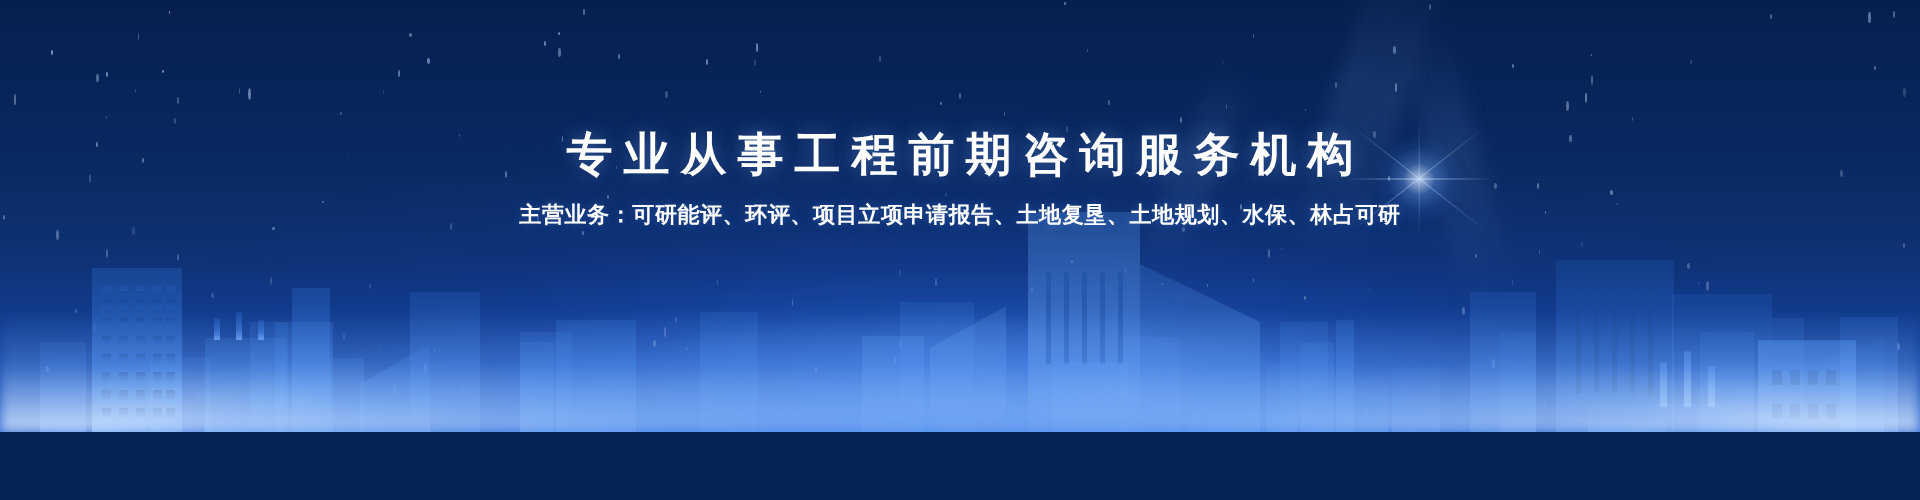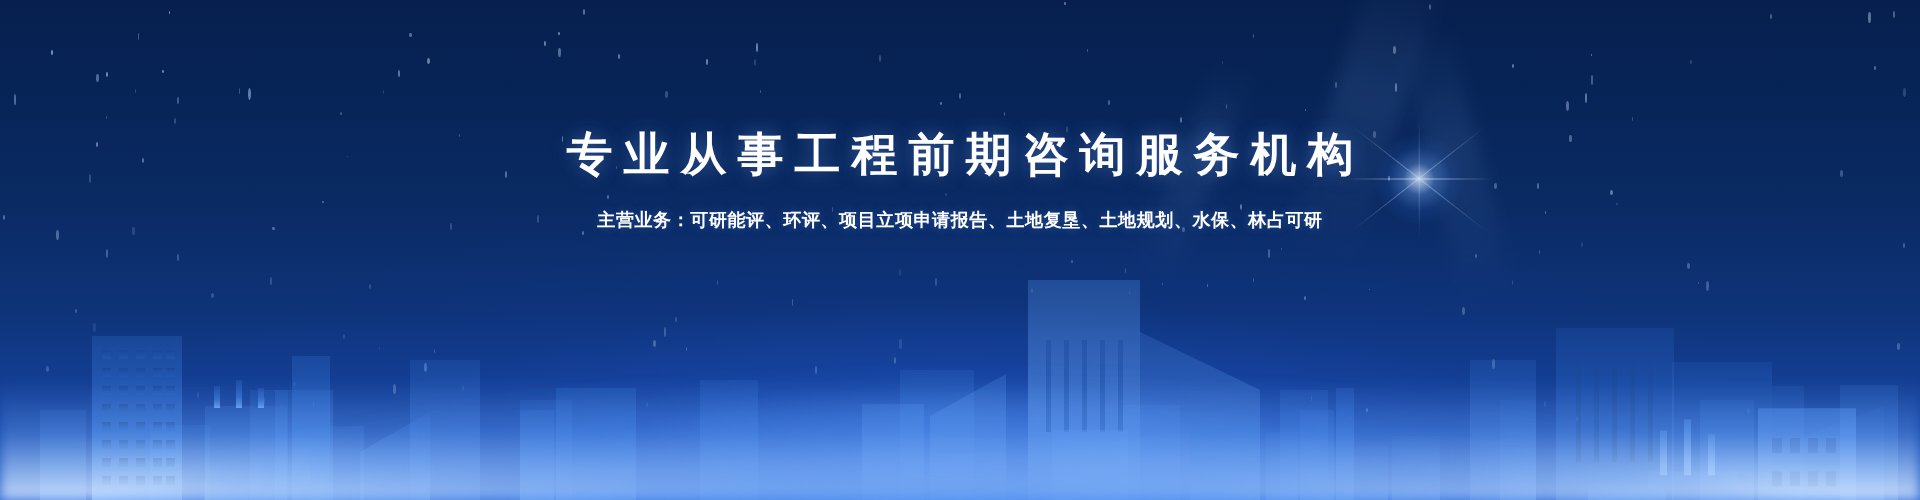--- a/index.html
+++ b/index.html
@@ -5,21 +5,21 @@
   * { margin:0; padding:0; box-sizing:border-box; }
   html, body {
     width:1920px; height:500px;
     overflow:hidden;
     background:#072457;
     font-family:"Liberation Sans","DejaVu Sans",sans-serif;
   }
 
   #banner {
     position:relative;
-    width:1920px; height:500px;
+    width:1920px; height:432px;
     overflow:hidden;
     background:
       radial-gradient(ellipse 1200px 420px at 50% 112%, rgba(150,200,255,0.95) 0%, rgba(90,150,245,0.55) 22%, rgba(40,95,210,0.22) 42%, rgba(10,45,130,0.0) 62%),
       radial-gradient(ellipse 1500px 700px at 50% 135%, rgba(60,130,240,0.55) 0%, rgba(20,60,160,0.18) 45%, rgba(7,36,87,0) 70%),
       linear-gradient(180deg, #061f4e 0%, #072457 18%, #0a2a63 40%, #0e3378 62%, #14419a 80%, #1d55bd 92%, #2e6ad6 100%);
   }
 
   
   .stars { position:absolute; inset:0; pointer-events:none; }
   .star {
@@ -124,23 +124,23 @@
     color:#ffffff;
     font-size:27px;
     font-weight:bold;
     letter-spacing:2.5px;
     text-indent:2.5px;
     line-height:1;
     text-shadow:0 0 12px rgba(120,175,255,.35);
   }
 
   .bizline {
-    margin-top:34px;
+    margin-top:27px;
     color:#ffffff;
-    font-size:18px;
+    font-size:22px;
     font-weight:bold;
     letter-spacing:0.6px;
     line-height:1;
     white-space:nowrap;
     text-shadow:0 0 10px rgba(100,160,255,.30);
   }
 </style>
 </head>
 <body>
 

